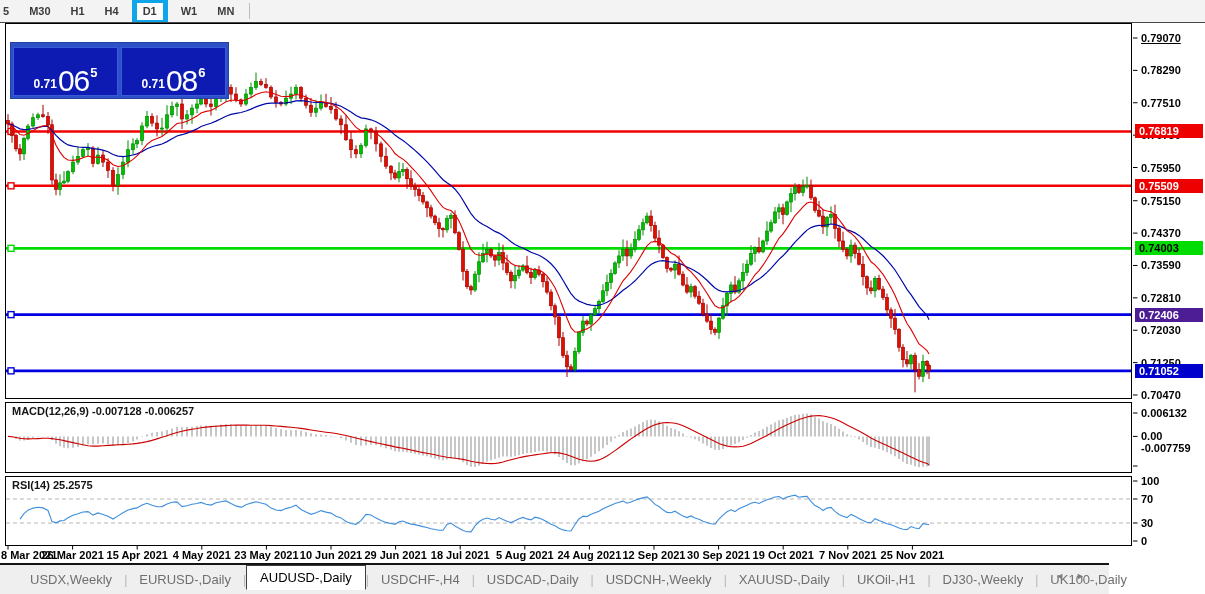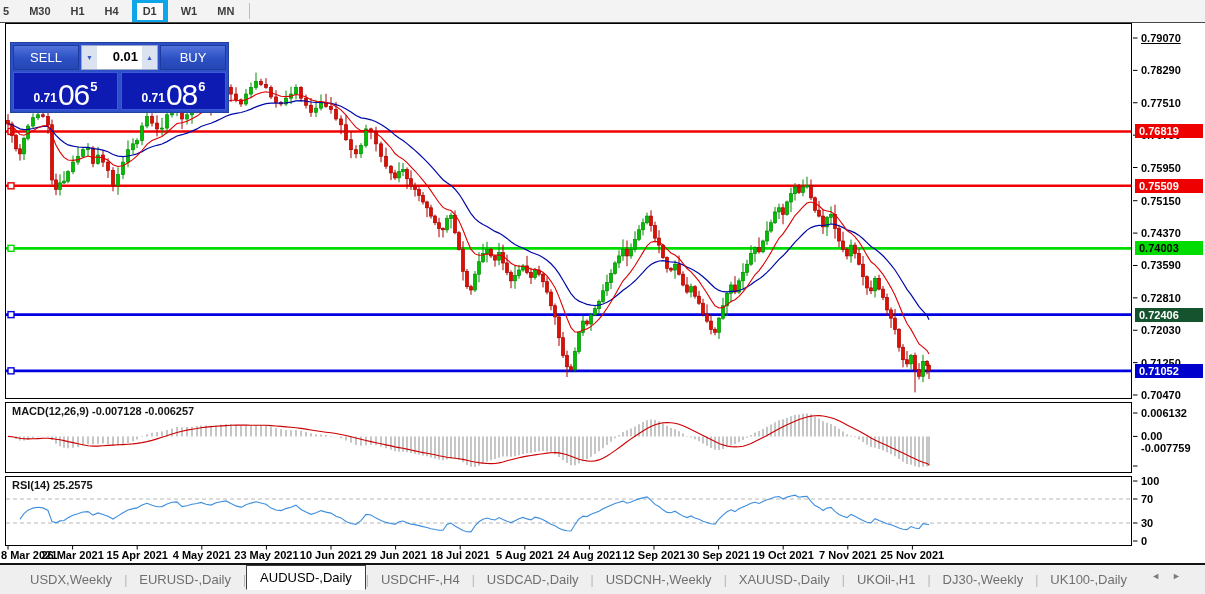--- a/index.html
+++ b/index.html
@@ -31,27 +31,27 @@
   .trow1{display:flex;height:25px;gap:2px;}
   .tbtn{flex:0 0 66px;display:flex;align-items:center;justify-content:center;color:#fff;
         font-size:13px;background:linear-gradient(#5272da,#2c50c4 55%,#2546b4);
         border:1px solid #1d3a9e;box-sizing:border-box;cursor:pointer;}
   .stepper{flex:1;display:flex;background:#eef1f8;border:1px solid #98a6c8;box-sizing:border-box;}
   .step-btn{width:15px;display:flex;align-items:center;justify-content:center;background:#dbe2f0;
             color:#3a5cc8;font-size:7px;cursor:pointer;}
   .vol{flex:1;background:#fff;text-align:right;font-size:13px;font-weight:700;color:#000;
        line-height:21px;padding-right:4px;}
   .trow2{display:flex;gap:3px;margin-top:2px;}
-  .pricebox{flex:1;height:38px;background:#0d1bb2;border:1px solid #3a5ad8;box-sizing:border-box;
+  .pricebox{flex:1;height:49px;background:#0d1bb2;border:1px solid #3a5ad8;box-sizing:border-box;
             color:#fff;display:flex;align-items:flex-end;justify-content:center;cursor:pointer;}
   .pp{font-size:12px;font-weight:700;margin:0 1px 4px 0;}
   .pb{font-size:30px;font-weight:400;line-height:29px;letter-spacing:-1px;}
   .ps{font-size:13px;font-weight:700;margin:0 0 15px 1px;}
   
-  .tabbar{position:absolute;left:0;top:563px;width:1205px;height:31px;background:#efefef;
+  .tabbar{position:absolute;left:0;top:563px;width:1109px;height:31px;background:#efefef;
           border-top:2px solid #141414;box-sizing:border-box;display:flex;align-items:center;
           padding-left:18px;font-size:13px;color:#6f6f6f;}
   .tab{padding:3px 12px;white-space:nowrap;cursor:pointer;}
   .tab.active{background:#fff;border:1px solid #3c3c3c;border-bottom:1px solid #fff;color:#000;
               position:relative;top:-2px;padding:4px 13px;}
   .tab-sep{color:#b5b5b5;font-size:12px;}
   .tab-nav{position:absolute;right:12px;top:6px;color:#7d7d7d;font-size:9px;letter-spacing:12px;cursor:pointer;}
 </style>
 </head>
 <body>
@@ -786,29 +786,20 @@
         <line x1="589.4" y1="523.5" x2="589.4" y2="527.5" stroke="#000"></line>
         <line x1="654" y1="523.5" x2="654" y2="527.5" stroke="#000"></line>
         <line x1="718.5999999999999" y1="523.5" x2="718.5999999999999" y2="527.5" stroke="#000"></line>
         <line x1="783.1999999999999" y1="523.5" x2="783.1999999999999" y2="527.5" stroke="#000"></line>
         <line x1="847.8" y1="523.5" x2="847.8" y2="527.5" stroke="#000"></line>
         <line x1="912.3999999999999" y1="523.5" x2="912.3999999999999" y2="527.5" stroke="#000"></line>
       </svg>
 
 
     <div class="trade">
-      <div class="trow1">
-        <div class="tbtn">SELL</div>
-        <div class="stepper">
-          <div class="step-btn">▼</div>
-          <div class="vol">0.01</div>
-          <div class="step-btn">▲</div>
-        </div>
-        <div class="tbtn">BUY</div>
-      </div>
       <div class="trow2">
         <div class="pricebox">
           <span class="pp">0.71</span>
           <span class="pb">06</span>
           <span class="ps">5</span>
         </div>
         <div class="pricebox">
           <span class="pp">0.71</span>
           <span class="pb">08</span>
           <span class="ps">6</span>
@@ -836,21 +827,21 @@
       <div class="ptick" style="top: 384.006px;">0.006132</div>
       <div class="ptick" style="top: 407.4px;">0.00</div>
       <div class="ptick" style="top: 419px;">-0.007759</div>
       <div class="ptick" style="top: 452px;">100</div>
       <div class="ptick" style="top: 470px;">70</div>
       <div class="ptick" style="top: 494px;">30</div>
       <div class="ptick" style="top: 512px;">0</div>
       <div class="badge" style="top: 102.441px; background: rgb(238, 0, 0); color: rgb(255, 255, 255);">0.76819</div>
       <div class="badge" style="top: 156.821px; background: rgb(238, 0, 0); color: rgb(255, 255, 255);">0.75509</div>
       <div class="badge" style="top: 219.336px; background: rgb(0, 220, 0); color: rgb(0, 0, 0);">0.74003</div>
-      <div class="badge" style="top: 285.629px; background: #14532d; color: rgb(255, 255, 255);">0.72406</div>
+      <div class="badge" style="top: 285.629px; background: #4c1d95; color: rgb(255, 255, 255);">0.72406</div>
       <div class="badge" style="top: 341.835px; background: rgb(0, 0, 204); color: rgb(255, 255, 255);">0.71052</div>
       <div class="dtick" style="left: 1px;">8 Mar 2021</div>
       <div class="dtick" style="left: 72.6px; transform: translateX(-50%);">26 Mar 2021</div>
       <div class="dtick" style="left: 137.2px; transform: translateX(-50%);">15 Apr 2021</div>
       <div class="dtick" style="left: 201.8px; transform: translateX(-50%);">4 May 2021</div>
       <div class="dtick" style="left: 266.4px; transform: translateX(-50%);">23 May 2021</div>
       <div class="dtick" style="left: 331px; transform: translateX(-50%);">10 Jun 2021</div>
       <div class="dtick" style="left: 395.6px; transform: translateX(-50%);">29 Jun 2021</div>
       <div class="dtick" style="left: 460.2px; transform: translateX(-50%);">18 Jul 2021</div>
       <div class="dtick" style="left: 524.8px; transform: translateX(-50%);">5 Aug 2021</div>

